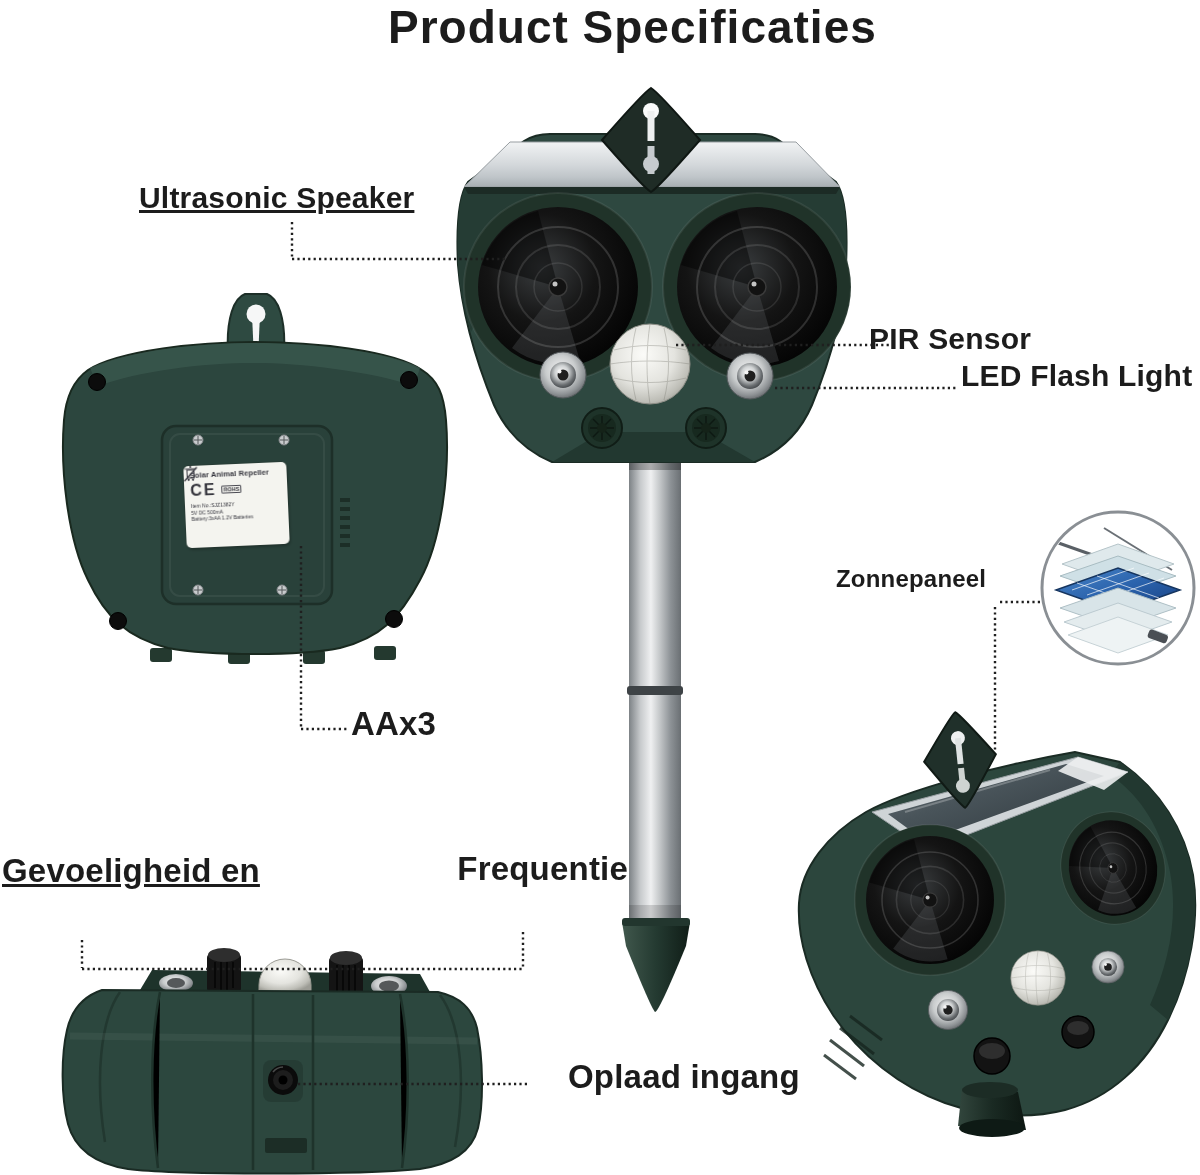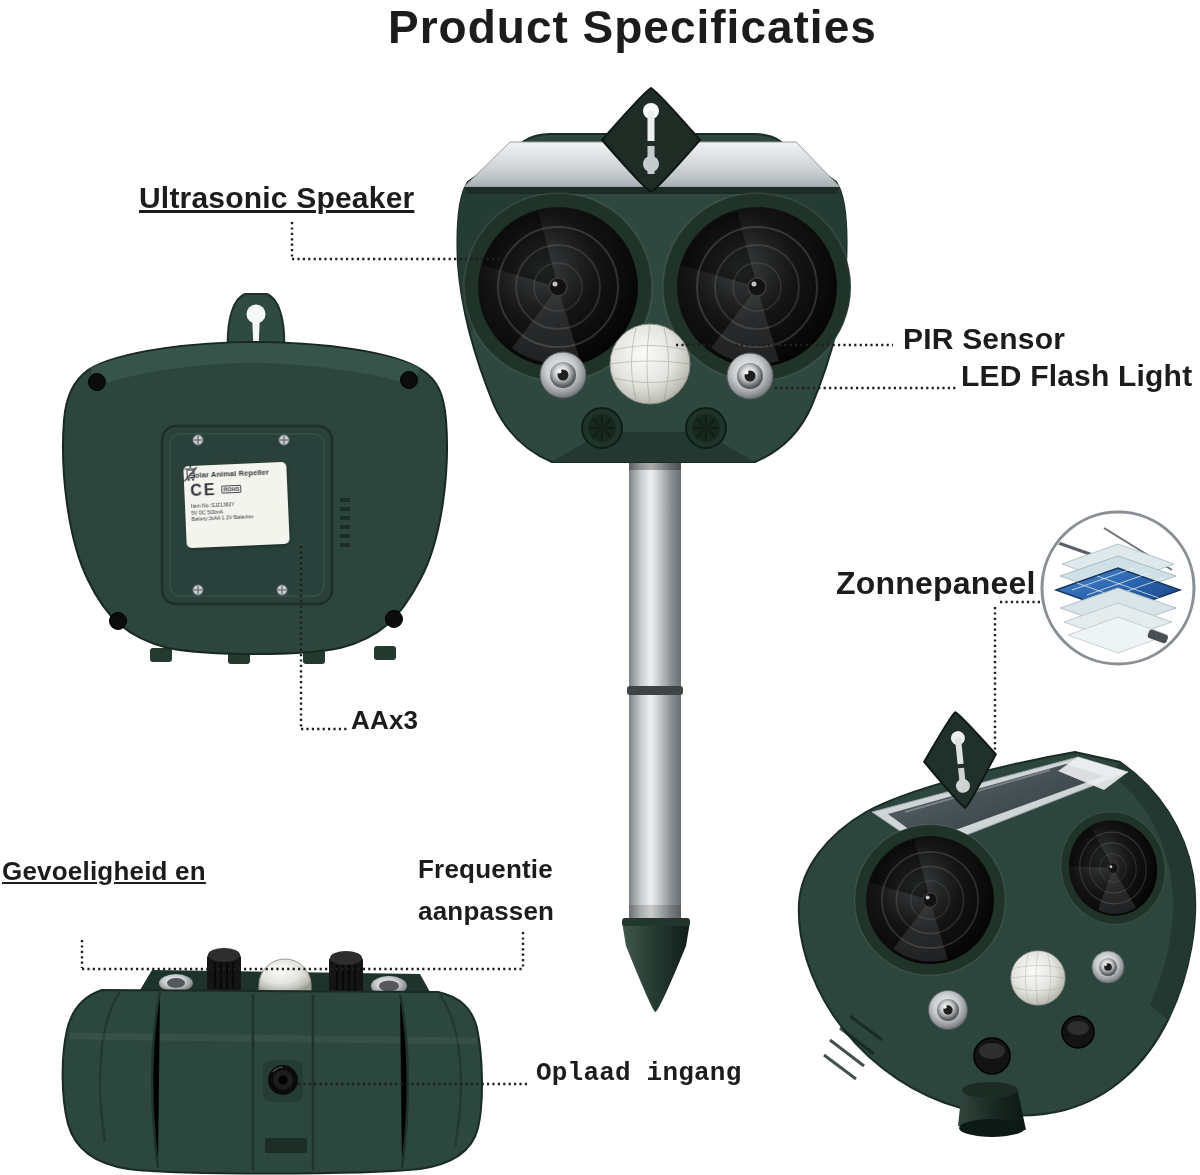--- a/index.html
+++ b/index.html
@@ -7,24 +7,24 @@
     position:relative;width:1200px;height:1175px;background:#ffffff;
     font-family:"Liberation Sans",sans-serif;overflow:hidden;
   }
   .stage svg{position:absolute;left:0;top:0;}
   .lbl{
     position:absolute;color:#1c1c1c;font-weight:bold;white-space:nowrap;
     letter-spacing:0.2px;
   }
   .title{font-size:46px;letter-spacing:1px;}
   .cap30{font-size:30px;}
-  .cap32{font-size:32px;}
-  .cap34{font-size:26px;}
+  .cap32{font-size:24px;}
+  .cap34{font-size:33px;}
   .two-line{line-height:42px;}
-  .center{text-align:left;}
+  .center{text-align:right;}
   
   .spec-label{
     position:absolute;left:185px;top:464px;width:103px;height:82px;
     background:#f4f4ef;border-radius:5px;transform:rotate(-2.5deg);
     box-shadow:0 0 0 1px rgba(40,50,45,.25), 1px 2px 3px rgba(0,0,0,.25);
     padding:5px 5px 3px 6px;box-sizing:border-box;color:#33333b;
     filter:blur(.3px);
   }
   .sl-name{font-size:7.5px;font-weight:bold;letter-spacing:.1px;white-space:nowrap;}
   .sl-row{display:flex;align-items:center;gap:5px;margin:2px 0 3px;}
@@ -354,32 +354,31 @@
     <path d="M775,388 L958,388"></path>
     <path d="M1000,602 L1040,602 M995,607 L995,752"></path>
     <path d="M301,546 L301,728 M301,729 L347,729"></path>
     <path d="M82,940 L82,968 M82,969 L523,969 M523,932 L523,968"></path>
     <path d="M298,1084 L530,1084"></path>
   </g>
 </svg>
 
 <div class="lbl title" style="left:388px;top:0px;">Product Specificaties</div>
 <div class="lbl cap30" style="left:139px;top:181px;text-decoration:underline;">Ultrasonic Speaker</div>
-<div class="lbl cap30" style="left:903px;top:322px;">PIR Sensor</div>
+<div class="lbl cap30" style="left:869px;top:322px;">PIR Sensor</div>
 <div class="lbl cap30" style="left:961px;top:359px;">LED Flash Light</div>
 <div class="lbl cap32" style="left:836px;top:565px;">Zonnepaneel</div>
 <div class="lbl cap34" style="left:351px;top:705px;">AAx3</div>
 <div class="lbl cap34 two-line" style="left:2px;top:850px;text-decoration:underline;">
   <div>Gevoeligheid en</div>
 </div>
 <div class="lbl cap34 two-line center" style="left:418px;top:848px;width:210px;">
   <div>Frequentie</div>
-  <div>aanpassen</div>
 </div>
-<div class="lbl cap34" style="left:536px;top:1058px;font-family:Liberation Mono, monospace;">Oplaad ingang</div>
+<div class="lbl cap34" style="left:568px;top:1058px;">Oplaad ingang</div>
 
 <div class="spec-label">
   <div class="sl-name">Solar Animal Repeller</div>
   <div class="sl-row">
     <span class="sl-ce">CE</span>
     <span class="sl-rohs">ROHS</span>
     <svg width="14" height="16" viewBox="0 0 14 16">
       <rect x="3.5" y="4" width="7" height="8" fill="none" stroke="#3b3b43" stroke-width="1"></rect>
       <line x1="1.5" y1="3" x2="12.5" y2="3" stroke="#3b3b43" stroke-width="1"></line>
       <line x1="6" y1="1" x2="8" y2="1" stroke="#3b3b43" stroke-width="1.5"></line>

